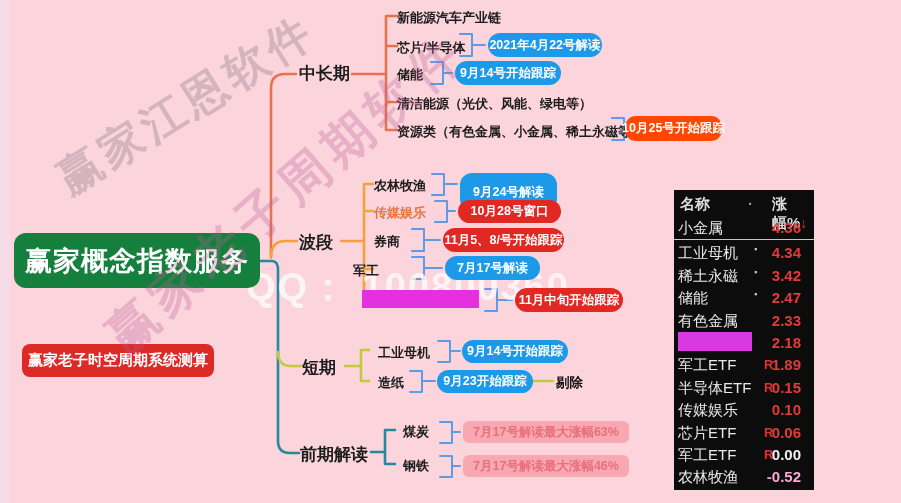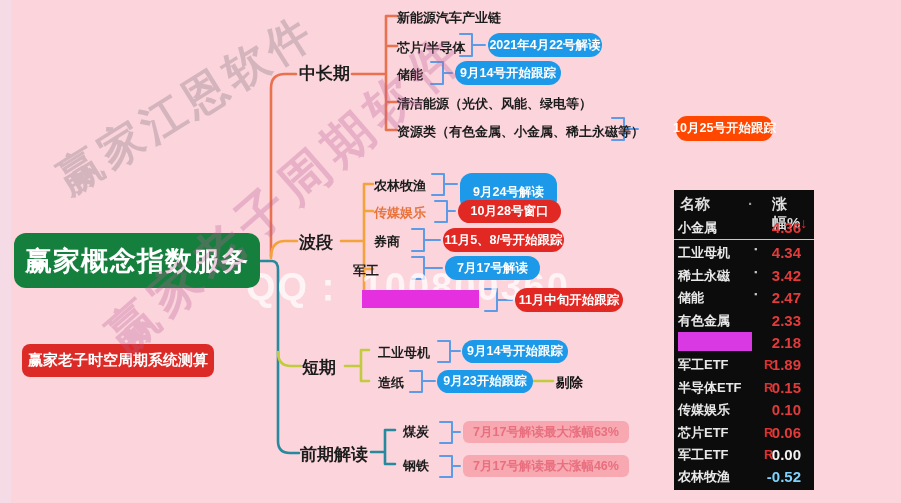--- a/index.html
+++ b/index.html
@@ -37,25 +37,25 @@
   .quote{position:absolute;left:674px;top:190px;width:140px;height:300px;background:#0C0C0C;
          z-index:4;overflow:hidden;color:#E8E8E8;}
   .t-header{position:relative;height:26px;font-size:15px;font-weight:bold;color:#DCDCDC;}
   .t-header .h-name{position:absolute;left:6px;top:5px;}
   .t-header .h-dot{position:absolute;left:74px;top:5px;color:#9a9a9a;}
   .t-header .h-pct{position:absolute;left:98px;top:5px;}
   .t-header .h-arrow{color:#E03030;font-size:14px;}
   .t-header .h-partial{position:absolute;left:166px;top:5px;color:#DCDCDC;}
   .t-sep{height:0;border-top:1px solid #CFCB9A;margin:1px 0;}
   .t-row{position:relative;height:22.4px;}
-  .t-row .nm{position:absolute;left:4px;top:3px;font-size:13px;font-weight:bold;color:#E8E8E8;text-align:center;}
+  .t-row .nm{position:absolute;left:4px;top:3px;font-size:15px;font-weight:normal;color:#E8E8E8;text-align:center;}
   .t-row .mk{position:absolute;left:80px;top:3px;font-size:9px;color:#c9c9c9;}
   .t-row .rr{position:absolute;left:90px;top:4px;font-size:13px;font-weight:bold;color:#E03030;}
   .t-row .val{position:absolute;right:13px;top:3px;font-size:15px;font-weight:bold;}
-  .val-red{color:#E23B3B;} .val-white{color:#F2F2F2;} .val-green{color:#7dd3fc;}
+  .val-red{color:#E23B3B;} .val-white{color:#F2F2F2;} .val-green{color:#f9a8d4;}
   .row-censor{position:absolute;left:4px;top:1px;width:74px;height:19px;background:#D939E3;z-index:6;}
 </style>
 </head>
 <body>
 
 <div class="stage">
   <div class="left-strip"></div>
 
   <svg class="connectors" width="901" height="503" viewBox="0 0 901 503">
 
@@ -110,21 +110,21 @@
   <div class="node-label lvl1" style="left:302px;top:356px">短期</div>
   <div class="node-label lvl1" style="left:300px;top:443px">前期解读</div>
 
   <div class="node-label lvl2" style="left:397px;top:9px">新能源汽车产业链</div>
   <div class="node-label lvl2" style="left:397px;top:39px">芯片/半导体</div>
   <div class="node-label lvl2" style="left:397px;top:66px">储能</div>
   <div class="node-label lvl2" style="left:397px;top:95px">清洁能源（光伏、风能、绿电等）</div>
   <div class="node-label lvl2" style="left:397px;top:123px">资源类（有色金属、小金属、稀土永磁等）</div>
   <div class="tag-box box-blue" style="left:488px;top:33px;width:114px;height:24px">2021年4月22号解读</div>
   <div class="tag-box box-blue" style="left:455px;top:61px;width:106px;height:24px">9月14号开始跟踪</div>
-  <div class="tag-box box-orange" style="left:676px;top:116px;width:97px;height:25px">10月25号开始跟踪</div>
+  <div class="tag-box box-orange" style="left:625px;top:116px;width:97px;height:25px">10月25号开始跟踪</div>
 
   <div class="node-label lvl2" style="left:374px;top:177px">农林牧渔</div>
   <div class="node-label lvl2 media-label" style="left:374px;top:204px">传媒娱乐</div>
   <div class="node-label lvl2" style="left:374px;top:233px">券商</div>
   <div class="node-label lvl2" style="left:353px;top:262px">军工</div>
   <div class="censor" style="left:362px;top:290px;width:117px;height:18px"></div>
   <div class="tag-box box-blue" style="left:460px;top:173px;width:97px;height:38px">9月24号解读</div>
   <div class="tag-box box-red" style="left:458px;top:200px;width:103px;height:23px">10月28号窗口</div>
   <div class="tag-box box-red" style="left:443px;top:228px;width:121px;height:24px">11月5、8/号开始跟踪</div>
   <div class="tag-box box-blue" style="left:445px;top:256px;width:95px;height:24px">7月17号解读</div>

